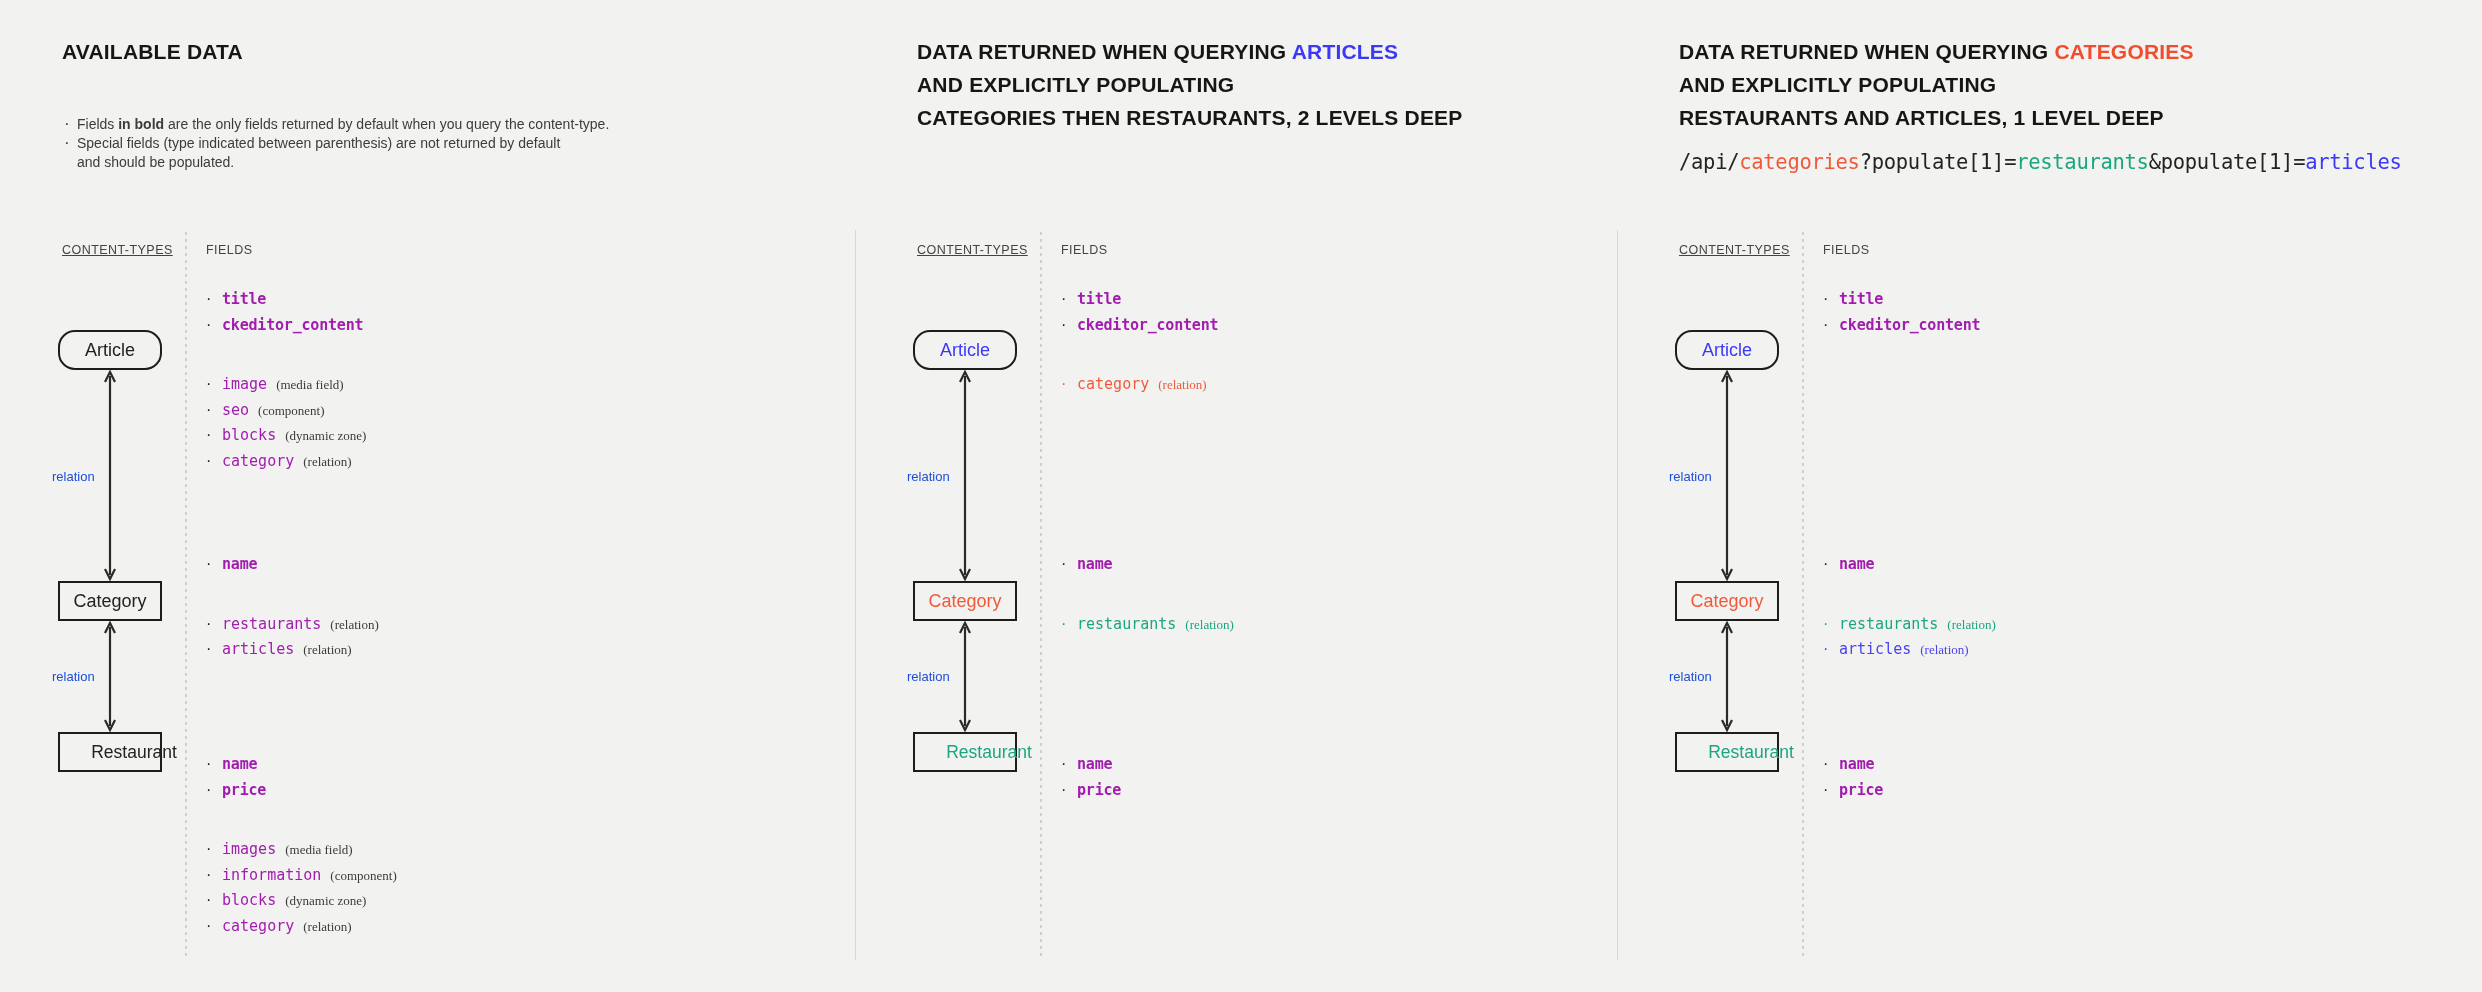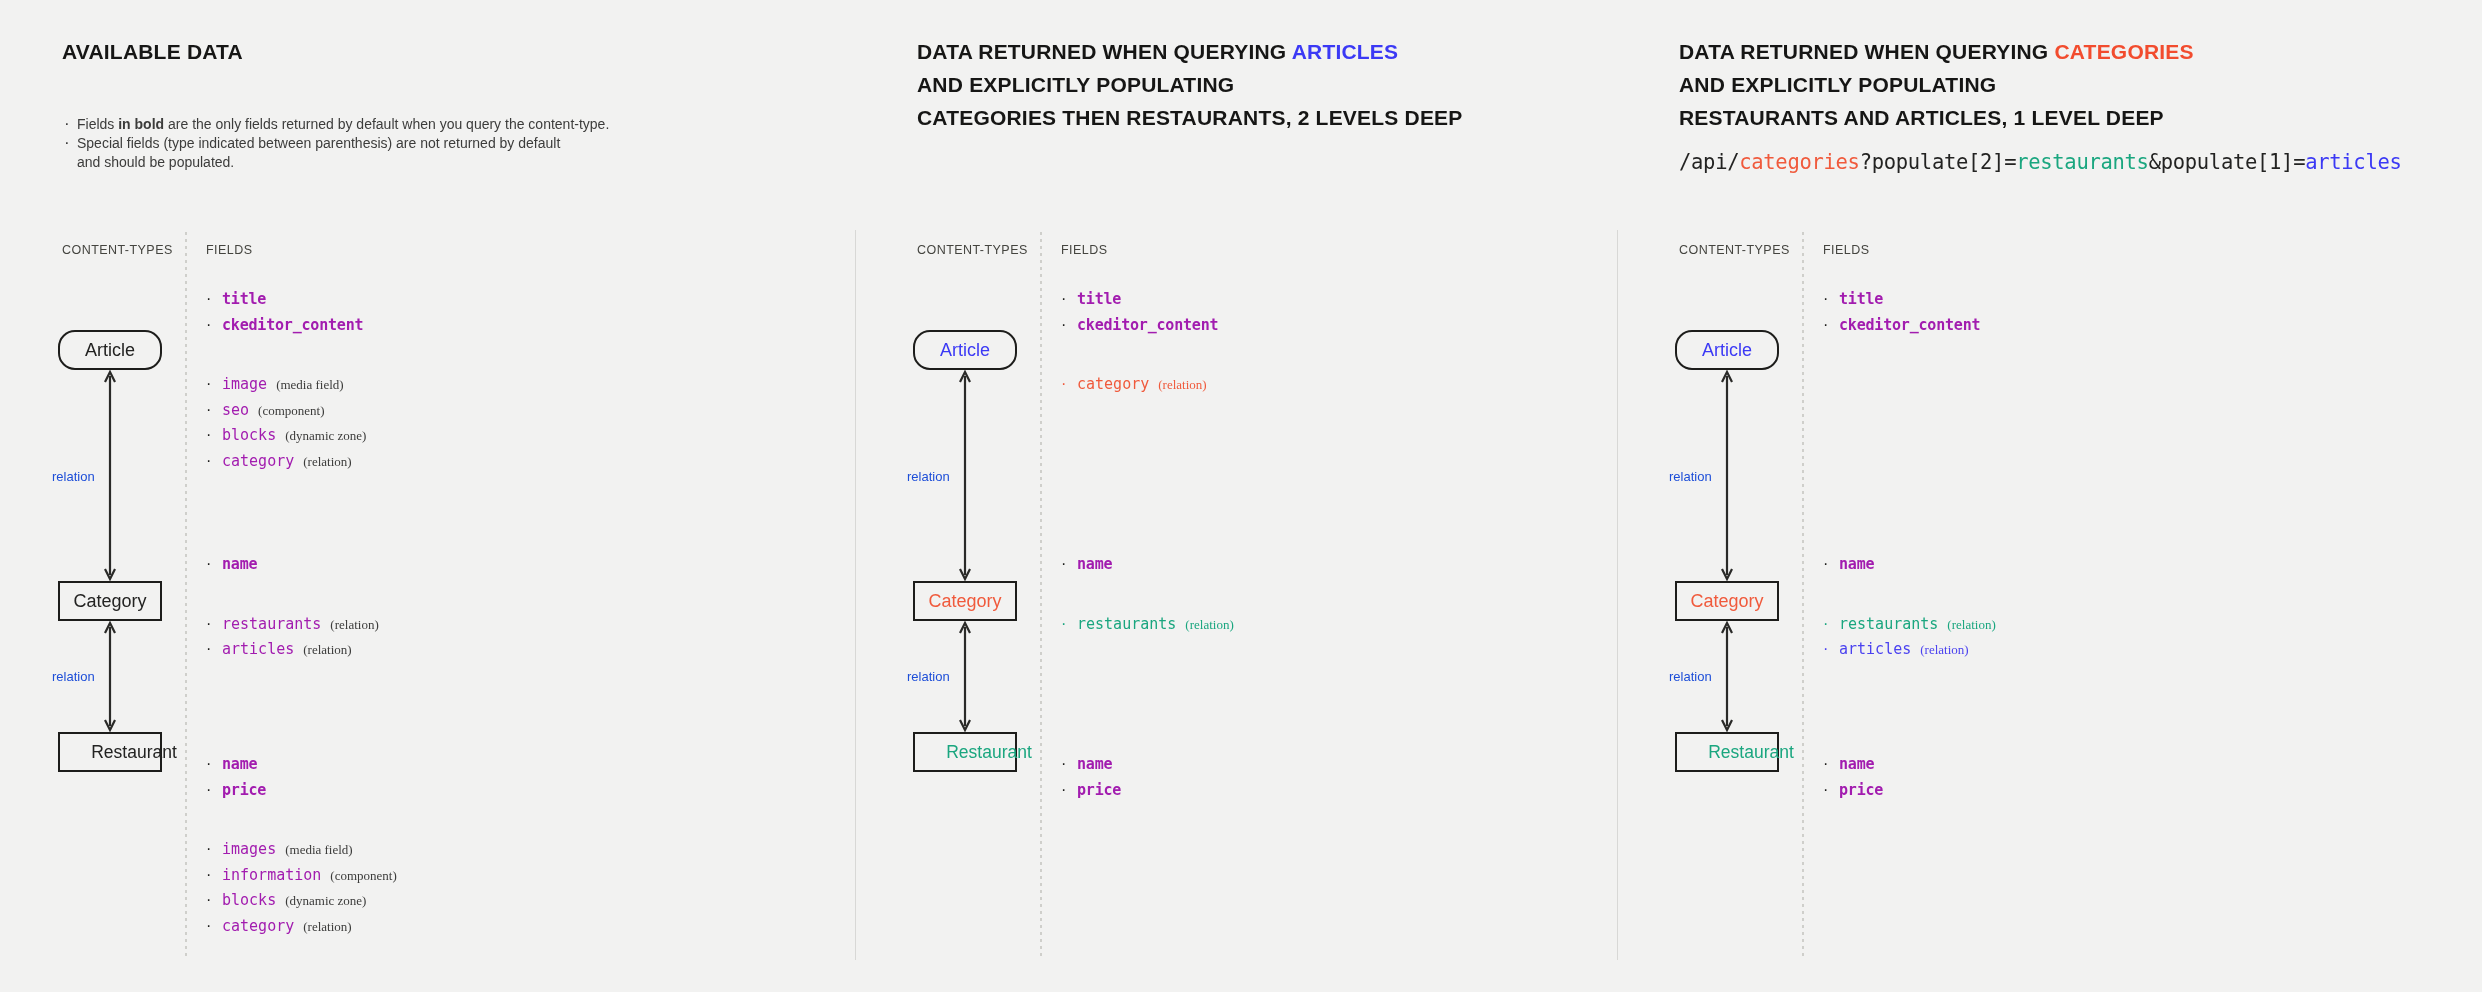--- a/index.html
+++ b/index.html
@@ -86,21 +86,21 @@
   .c-green { color: #1aa67f; }
 
   
   .col-label {
     position: absolute;
     top: 243px;
     font-size: 12.5px;
     letter-spacing: 0.45px;
     color: #44443f;
   }
-  .col-label.ct { left: 62px; }
+  .col-label.ct { left: 62px; text-decoration: underline; }
   .col-label.fl { left: 206px; }
 
   
   .dotted {
     position: absolute;
     left: 185px;
     top: 232px;
     width: 2px;
     height: 728px;
     background-image: linear-gradient(to bottom, #cfcfcb 0, #cfcfcb 3px, transparent 3px, transparent 7px);
@@ -383,21 +383,21 @@
         <span class="bullet">·</span>
         <span class="fname bold">price</span>
       </div>
     </div>
 </div>
 
 <div class="panel panel-3">
   <div class="panel-sep"></div>
 
   <div class="head"><span>DATA RETURNED WHEN QUERYING </span><span class="accent-red">CATEGORIES</span><br><span>AND EXPLICITLY POPULATING</span><br><span>RESTAURANTS AND ARTICLES, 1 LEVEL DEEP</span></div>
-  <div class="api-url"><span>/api/</span><span class="c-red">categories</span><span>?populate[2]=</span><span class="c-green">restaurants</span><span>&amp;populate[1]=</span><span class="c-blue">articles</span></div>
+  <div class="api-url"><span>/api/</span><span class="c-red">categories</span><span>?populate[1]=</span><span class="c-green">restaurants</span><span>&amp;populate[1]=</span><span class="c-blue">articles</span></div>
 
   <div class="col-label ct">CONTENT-TYPES</div>
   <div class="col-label fl">FIELDS</div>
   <div class="dotted"></div>
 
   <div class="ebox e-article">
     <span class="t-blue">Article</span>
   </div>
   <div class="ebox e-category">
     <span class="t-red">Category</span>

